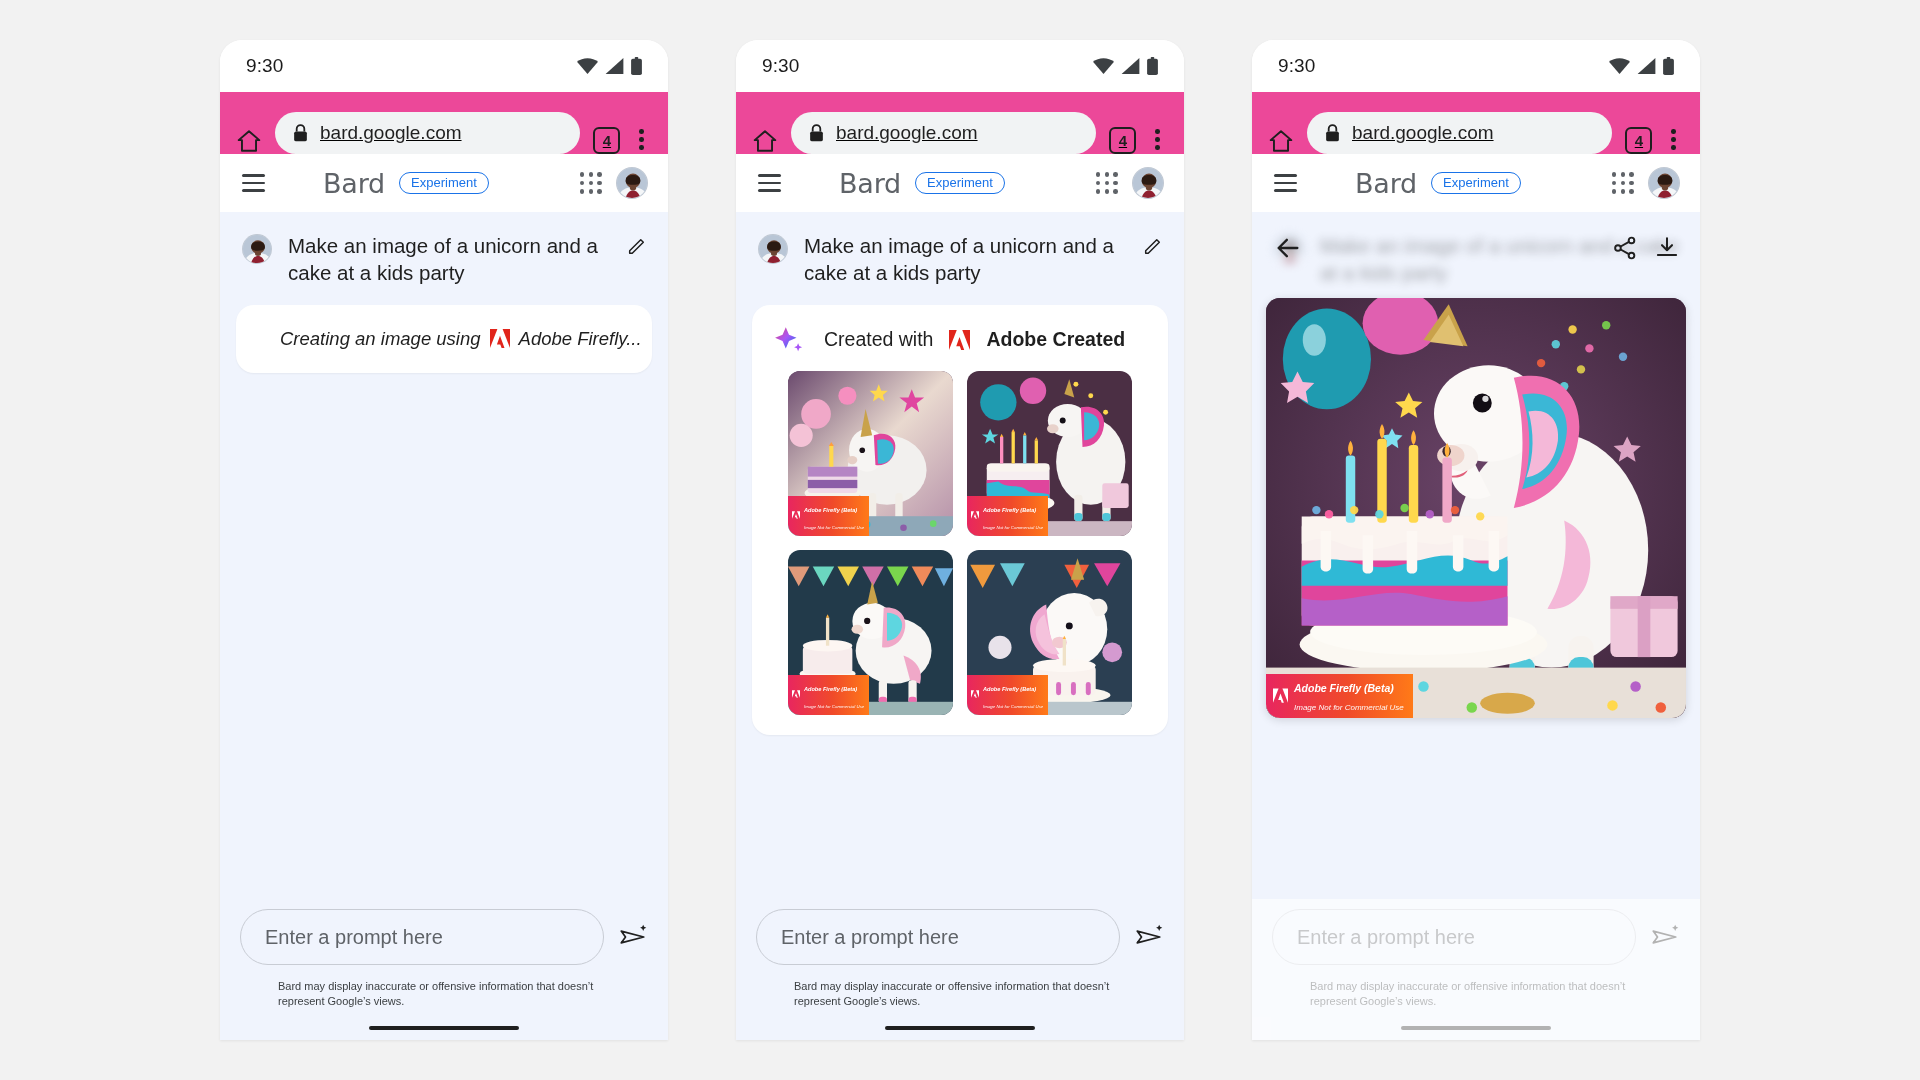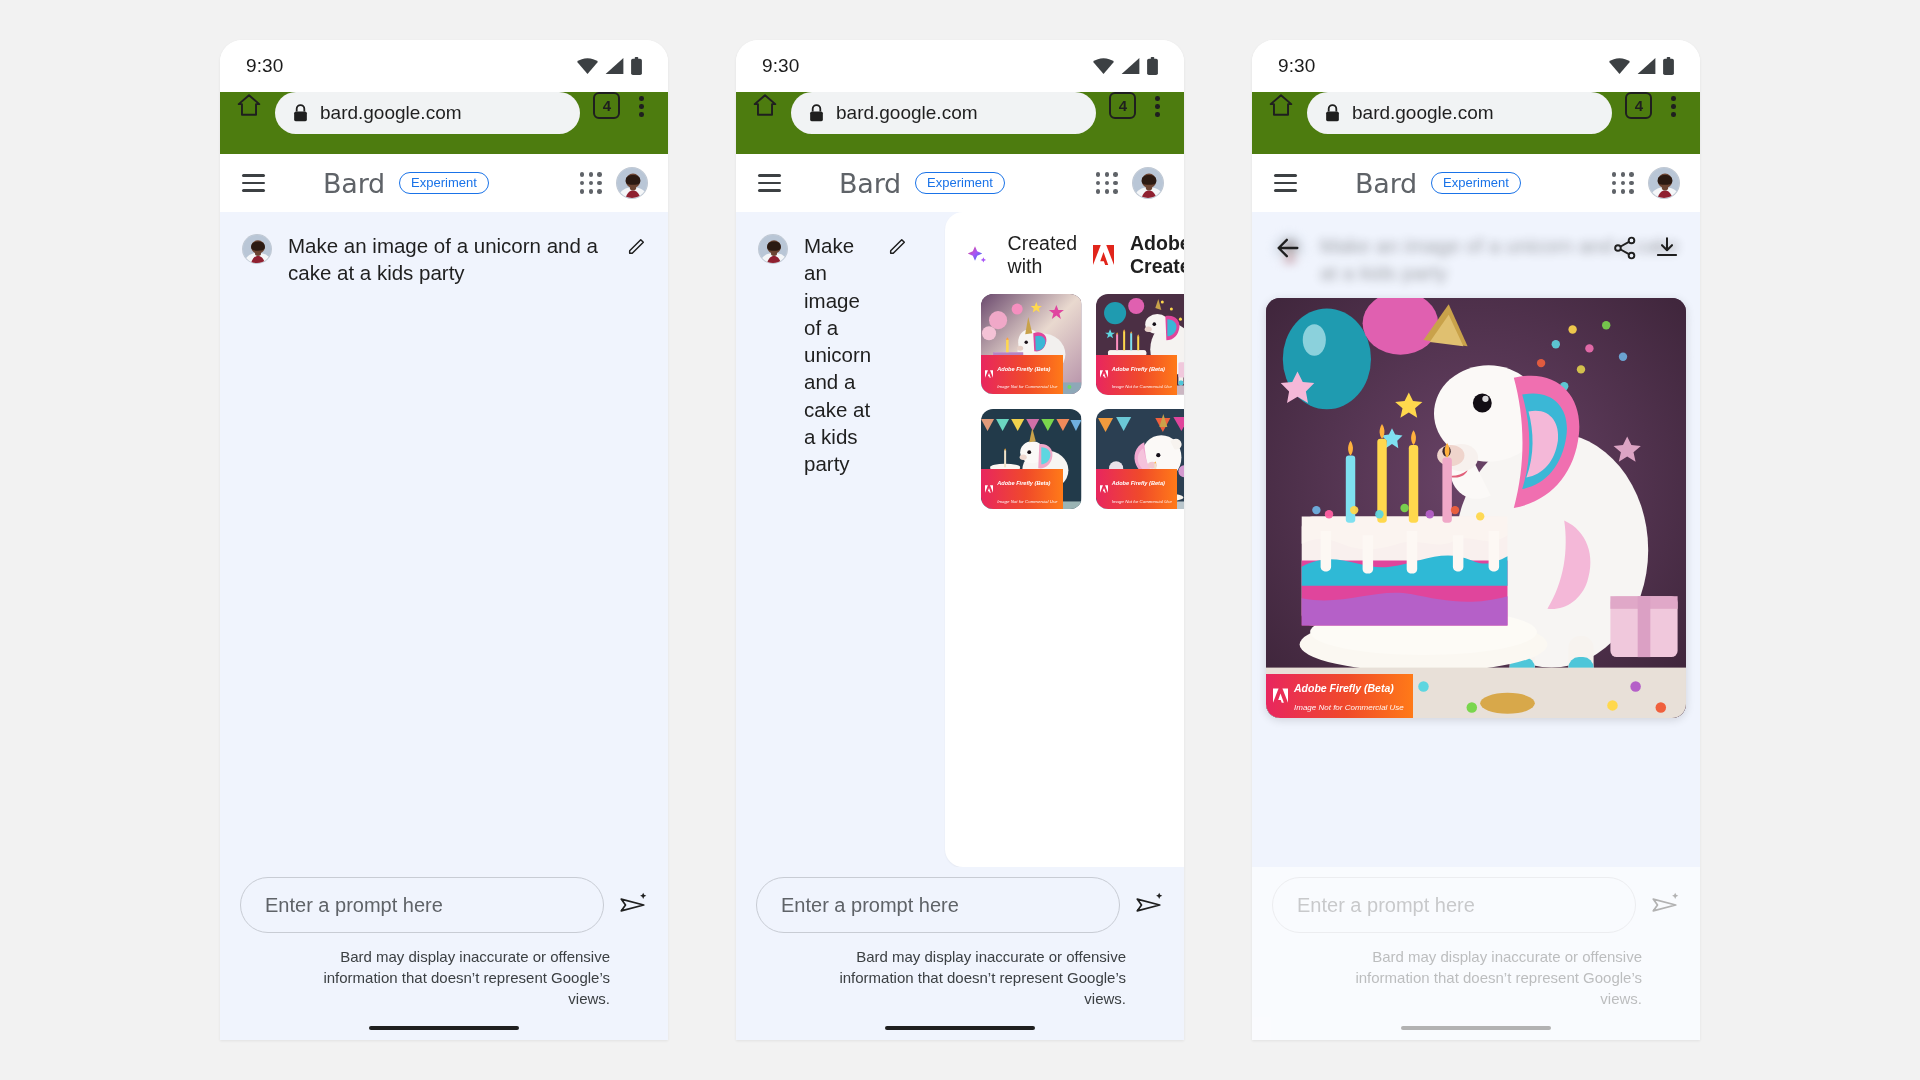--- a/index.html
+++ b/index.html
@@ -43,24 +43,25 @@
     background: #fff;
   }
   .clock { font-size: 19px; color: #1b1b1b; letter-spacing: .1px; }
   .sysicons { display: flex; align-items: center; gap: 7px; }
 
   
   .browserbar {
     height: 62px;
     flex: 0 0 62px;
     display: flex;
-    align-items: flex-start;
+    align-items: flex-end;
     gap: 13px;
     padding: 0 18px 0 16px;
-    background: #4d7c0f;
+    background: #ec4899;
+    text-decoration: underline;
   }
   .omnibox {
     flex: 1 1 auto;
     height: 42px;
     background: #f1f3f4;
     border-radius: 21px;
     display: flex;
     align-items: center;
     gap: 12px;
     padding: 0 18px;
@@ -124,21 +125,21 @@
     background: #cfd8e3;
   }
 
   
   .content {
     flex: 1 1 auto;
     background: #f0f4fd;
     position: relative;
     overflow: hidden;
     display: flex;
-    flex-direction: row;
+    flex-direction: column;
   }
 
   .userrow {
     display: flex;
     align-items: flex-start;
     gap: 16px;
     padding: 20px 20px 18px 22px;
   }
   .userrow .avatar { width: 30px; height: 30px; margin-top: 2px; }
   .prompttext {
@@ -252,22 +253,22 @@
     border: 1.4px solid #c8ccd4;
     border-radius: 29px;
     background: #f0f4fd;
     display: flex;
     align-items: center;
     padding: 0 24px;
     font-size: 20px;
     color: #5f6368;
   }
   .disclaimer {
-    text-align: right;
-    font-size: 15px;
+    text-align: left;
+    font-size: 11px;
     line-height: 1.38;
     color: #3c4043;
     padding: 14px 38px 0;
   }
   .homebar {
     width: 150px; height: 4.5px;
     background: #1f1f1f;
     border-radius: 3px;
     margin: 16px auto 10px;
   }
@@ -641,20 +642,35 @@
       <div class="userrow">
         <div class="avatar"><svg width="30" height="30" viewBox="0 0 40 40">
               <use href="#avatarSym"></use>
             </svg></div>
         <span class="prompttext">Make an image of a unicorn and a cake at a kids party</span>
         <svg class="editicon" width="22" height="22" viewBox="0 0 24 24">
             <path d="M4 17.2 16.1 5.1l2.8 2.8L6.8 20H4z" fill="none" stroke="#1f1f1f" stroke-width="1.6" stroke-linejoin="round"></path>
           </svg>
       </div>
 
+      <div class="card loadingcard">
+        <svg width="30" height="30" viewBox="0 0 28 28">
+          <path d="M11 2l3 7 7 3-7 3-3 7-3-7-7-3 7-3z" fill="url(#sparkGrad)"></path>
+          <path d="M22.5 17l1.1 2.6 2.6 1.1-2.6 1.1-1.1 2.6-1.1-2.6-2.6-1.1 2.6-1.1z" fill="#a855f7"></path>
+        </svg>
+        <span class="loadingtext">
+          <span>Creating an image using</span>
+          <svg class="adobe-a" width="20" height="19" viewBox="0 0 20 19">
+              <path d="M0 0h7.4L0 19z" fill="#e1251b"></path>
+              <path d="M12.6 0H20v19z" fill="#e1251b"></path>
+              <path d="M10 6.7 14.5 19h-2.9l-1.3-3.6H6.9z" fill="#e1251b"></path>
+            </svg>
+          <span>Adobe Firefly...</span>
+        </span>
+      </div>
     </div>
 
     <div class="composer">
       <div class="composerrow">
         <div class="inputbox">Enter a prompt here</div>
         <svg width="30" height="30" viewBox="0 0 28 28">
           <path d="M3 8.5 24 14 3 19.5l4-5.5z" fill="none" stroke="#1f1f1f" stroke-width="1.6" stroke-linejoin="round"></path>
           <path d="M23.5 2.5l.9 2 2 .9-2 .9-.9 2-.9-2-2-.9 2-.9z" fill="#1f1f1f"></path>
         </svg>
       </div>

